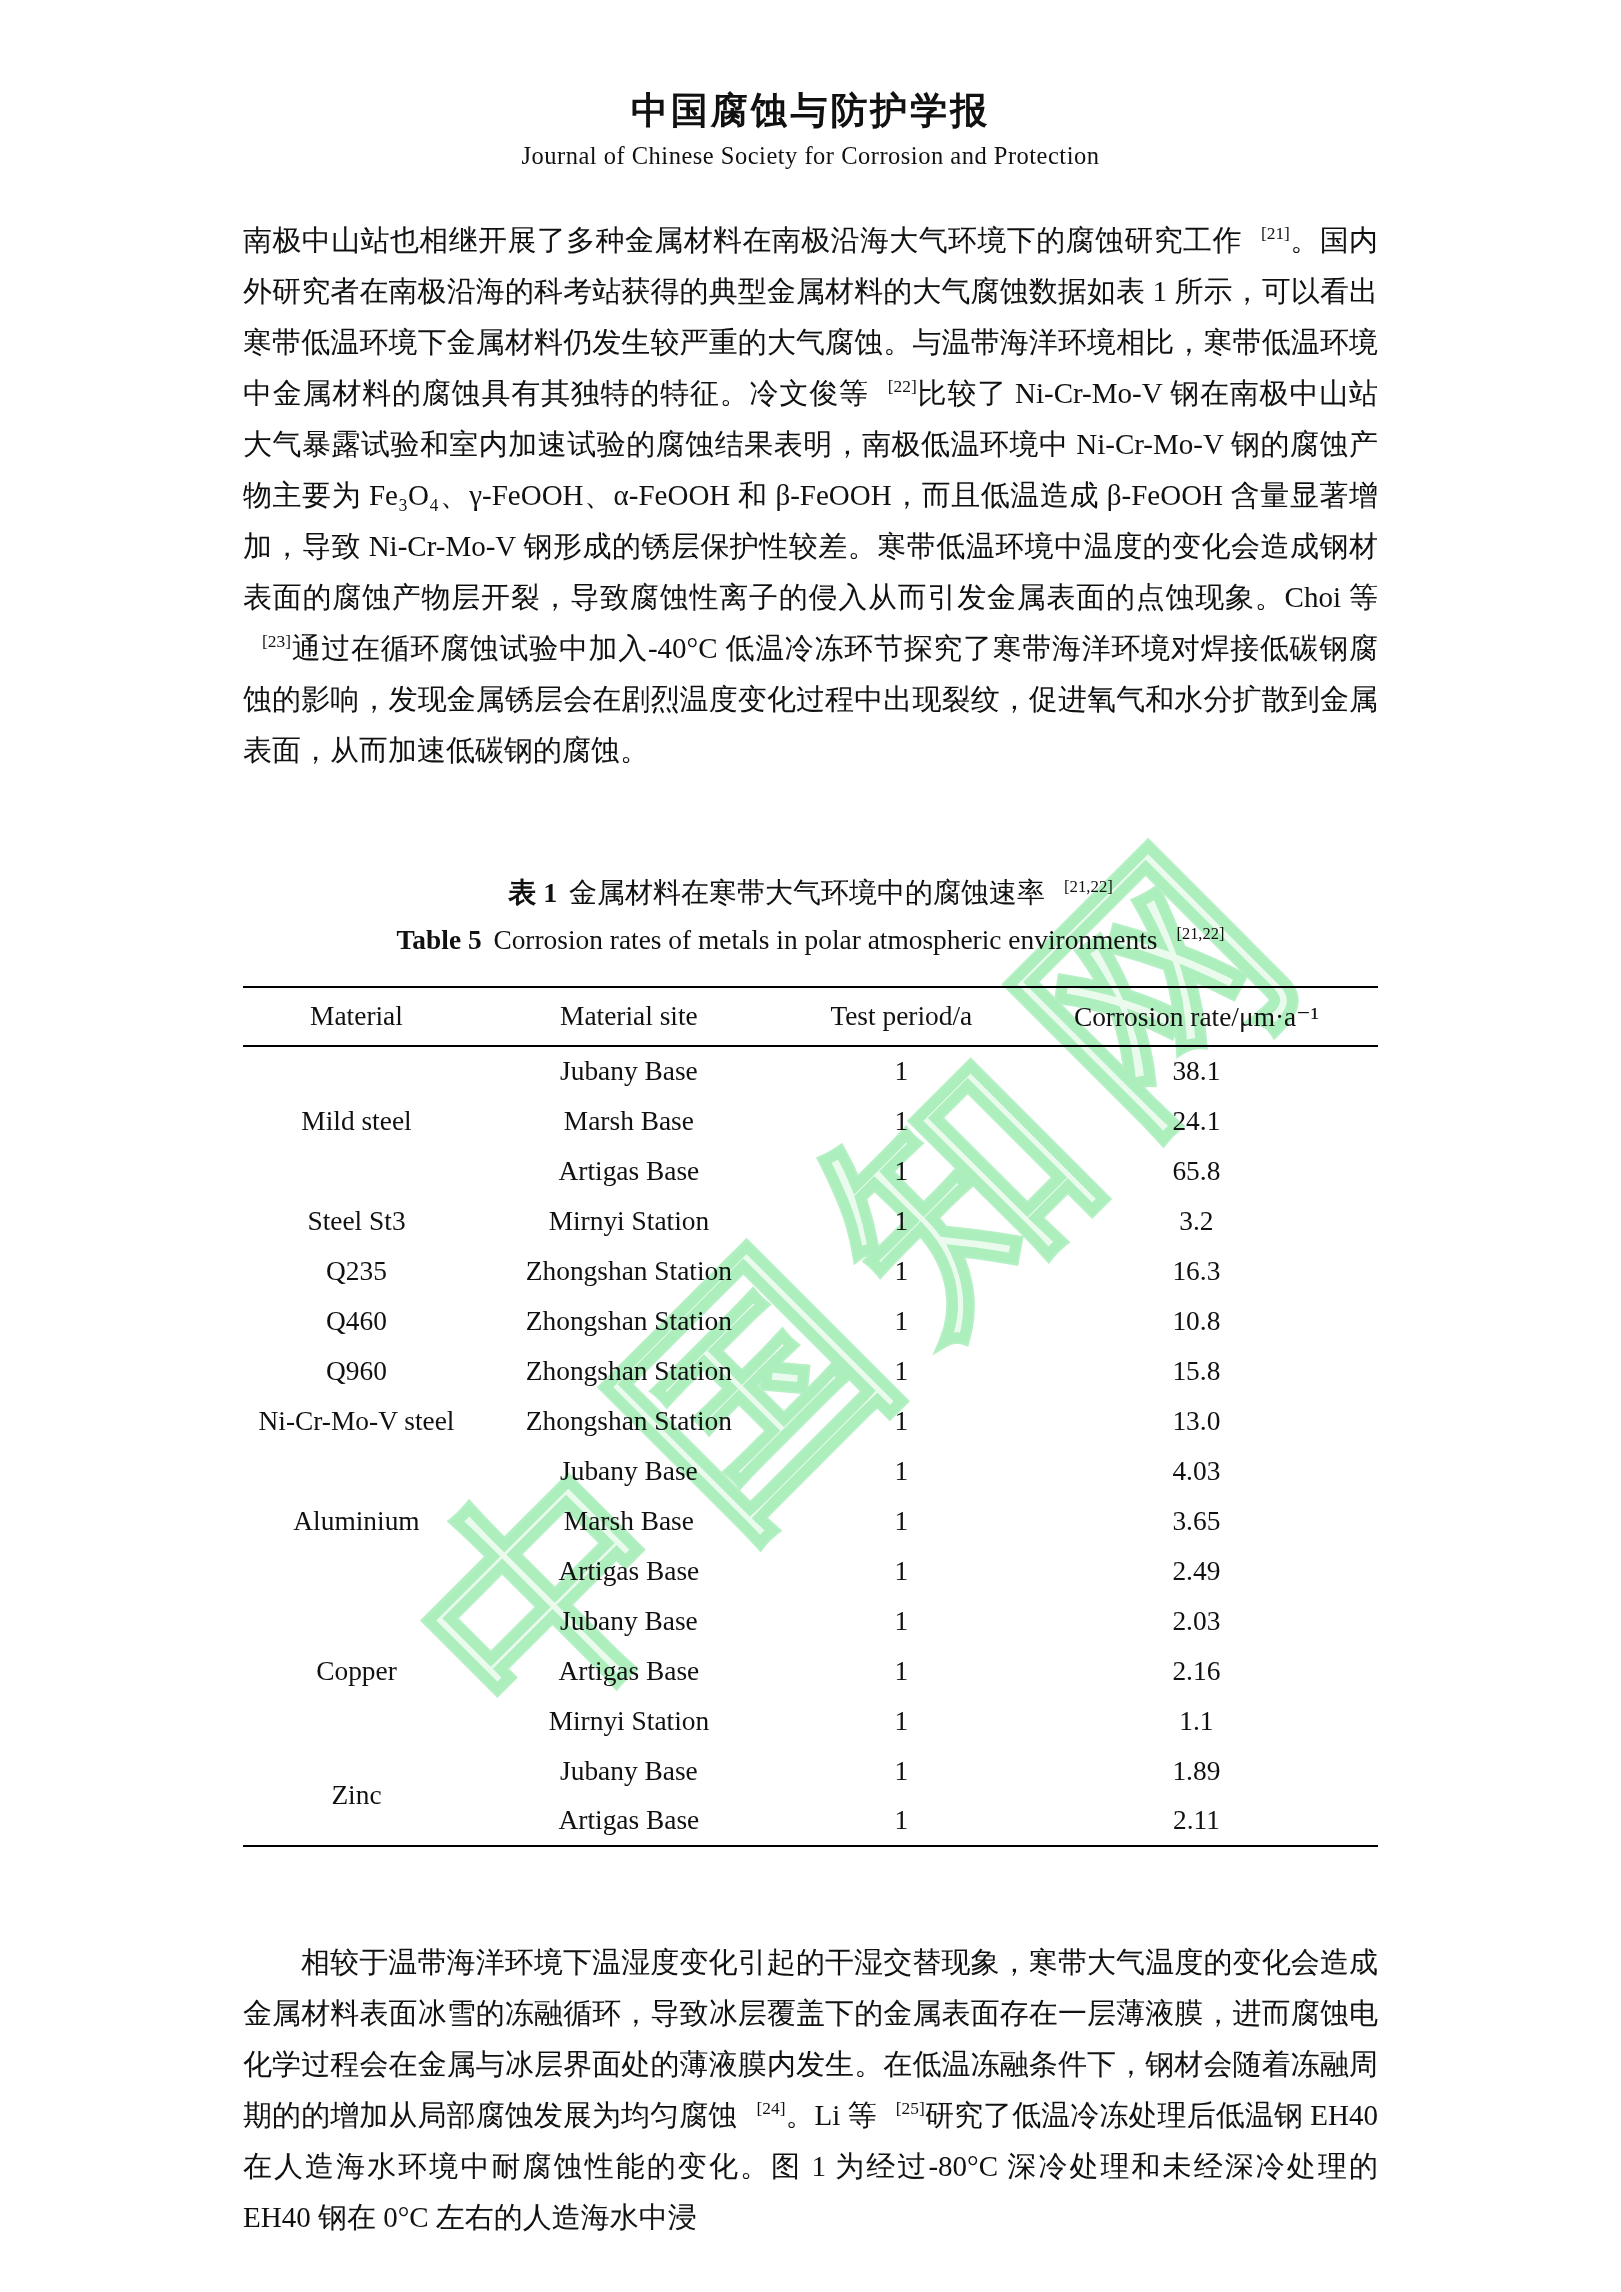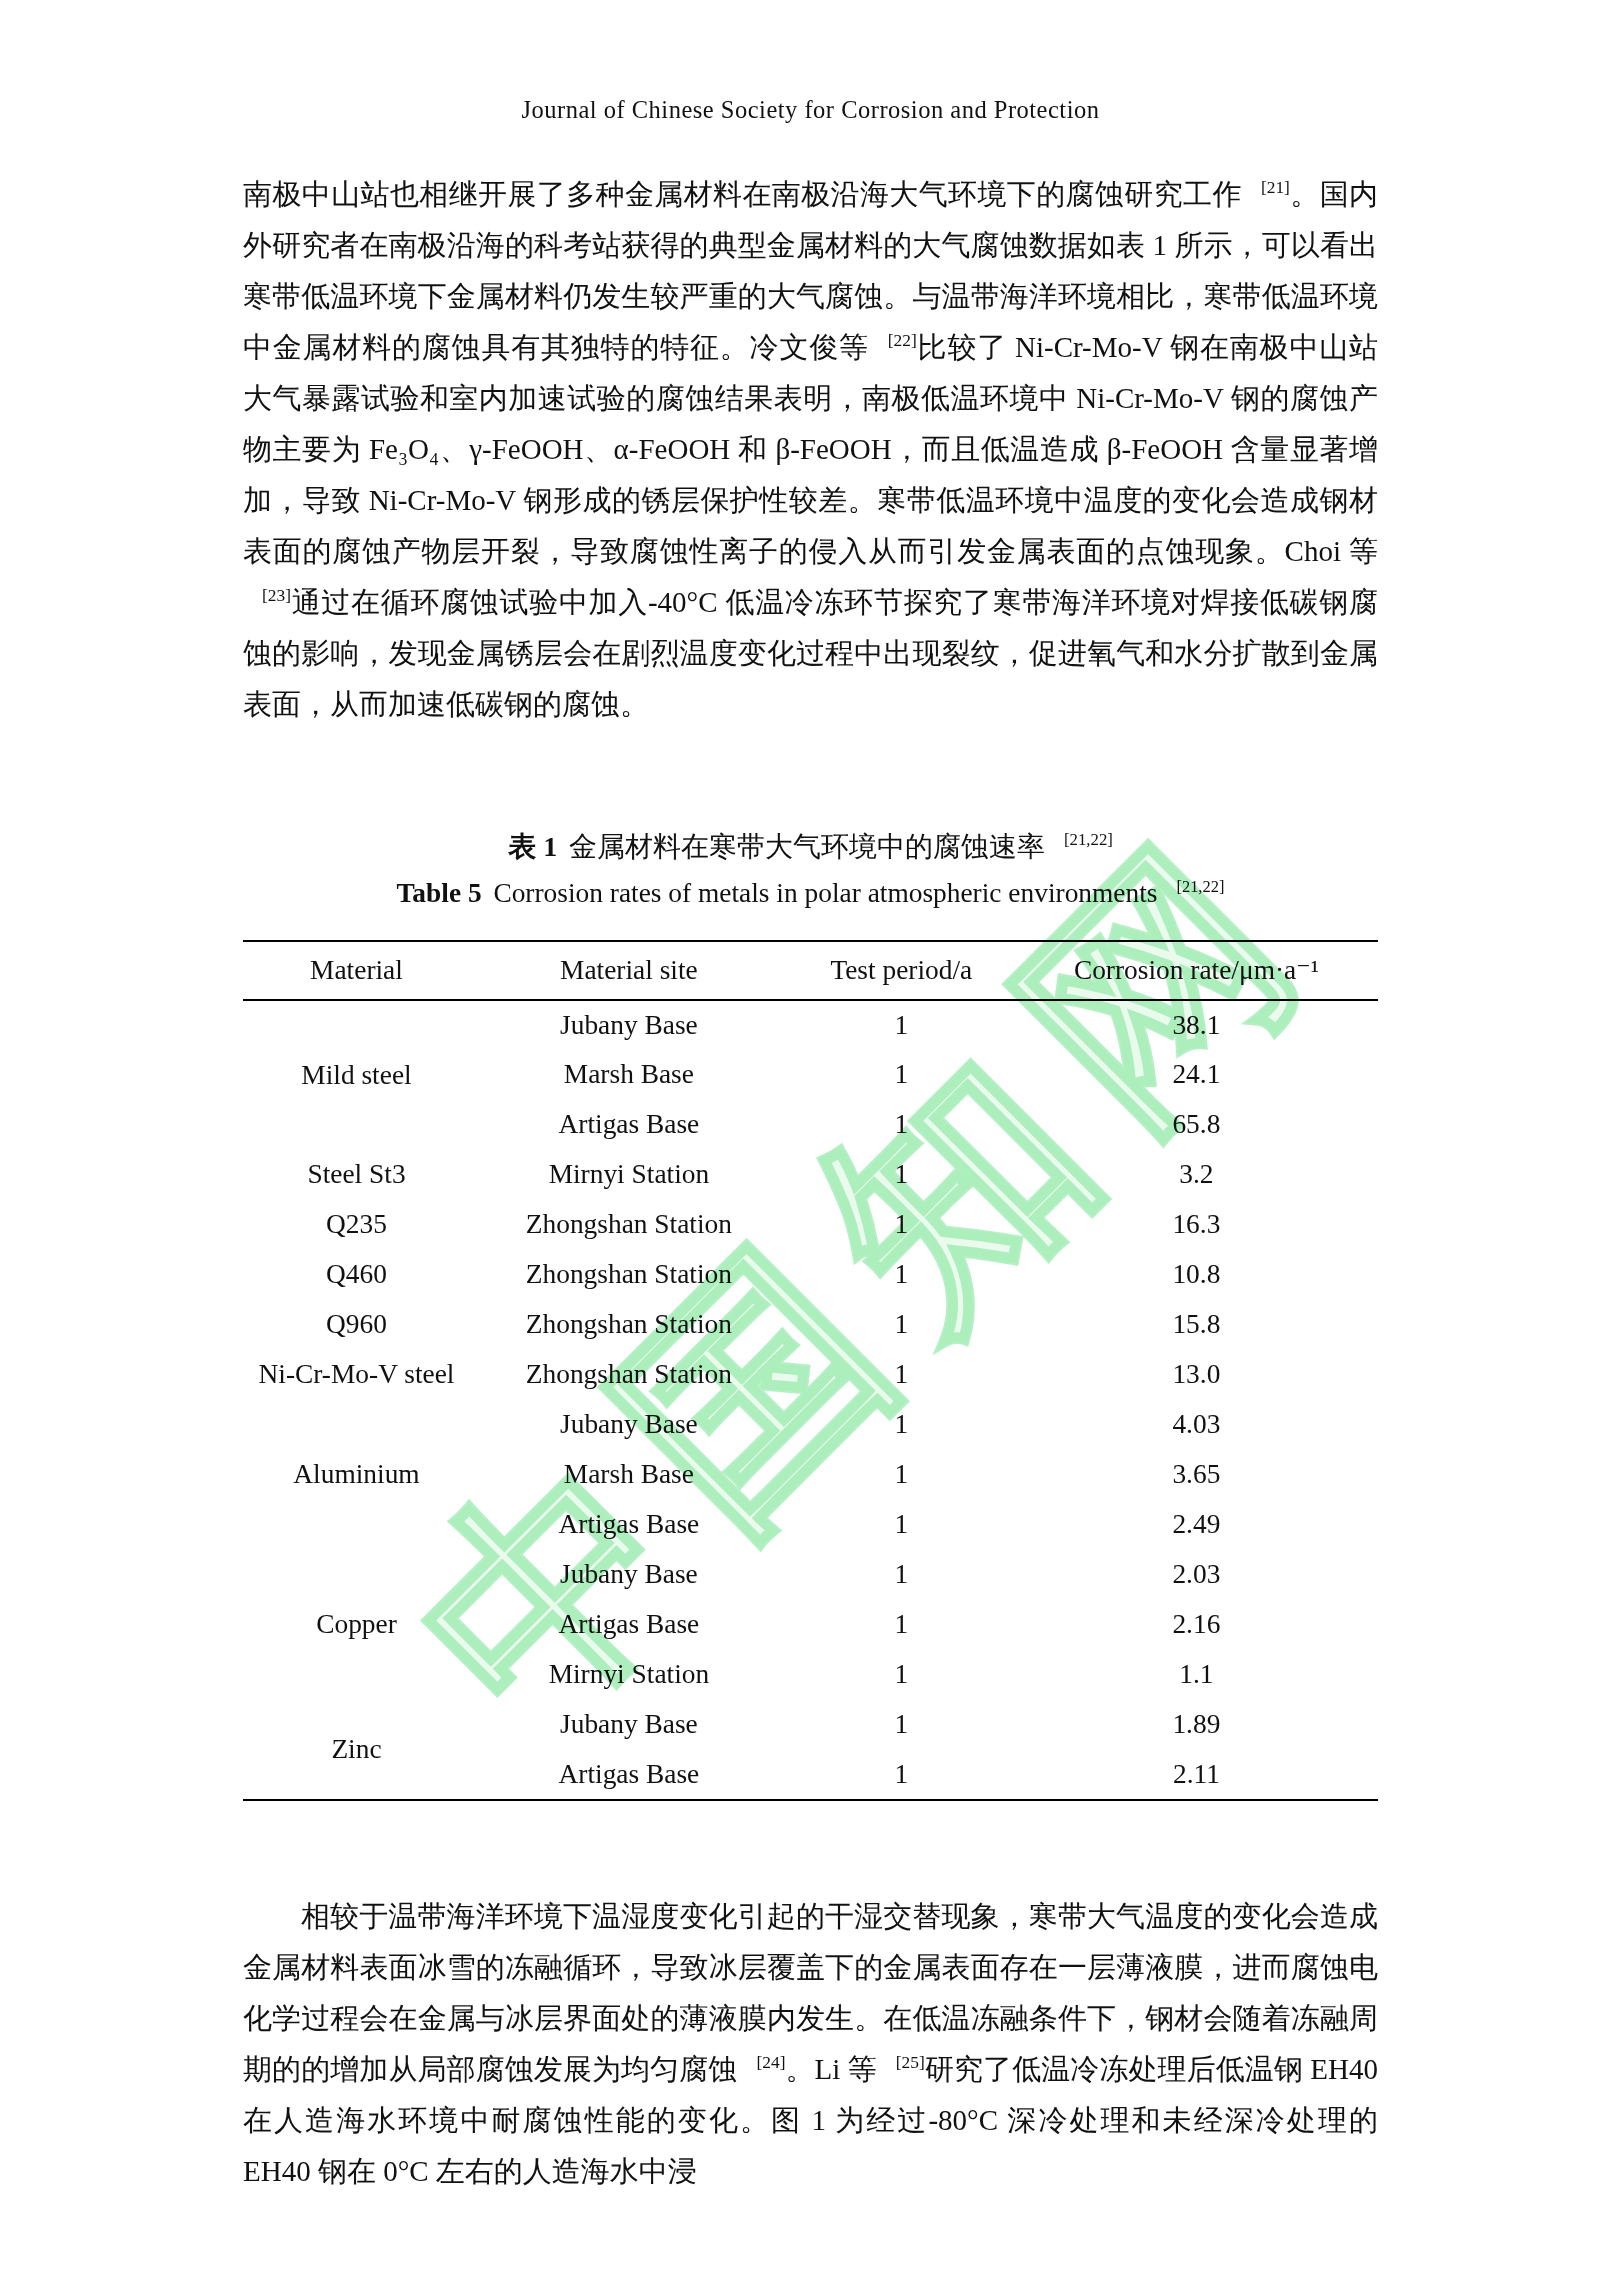--- a/index.html
+++ b/index.html
@@ -88,20 +88,21 @@
 </head>
 <body>
 
 <div class="page">
 
   <div class="watermark">中国知网</div>
 
   <div class="content">
 
     <header>
+      <h1 class="journal-title">中国腐蚀与防护学报</h1>
       <div class="journal-subtitle">Journal of Chinese Society for Corrosion and Protection</div>
     </header>
 
     <p class="body-par">南极中山站也相继开展了多种金属材料在南极沿海大气环境下的腐蚀研究工作<sup>[21]</sup>。国内外研究者在南极沿海的科考站获得的典型金属材料的大气腐蚀数据如表 1 所示，可以看出寒带低温环境下金属材料仍发生较严重的大气腐蚀。与温带海洋环境相比，寒带低温环境中金属材料的腐蚀具有其独特的特征。冷文俊等<sup>[22]</sup>比较了 Ni-Cr-Mo-V 钢在南极中山站大气暴露试验和室内加速试验的腐蚀结果表明，南极低温环境中 Ni-Cr-Mo-V 钢的腐蚀产物主要为 Fe₃O₄、γ-FeOOH、α-FeOOH 和 β-FeOOH，而且低温造成 β-FeOOH 含量显著增加，导致 Ni-Cr-Mo-V 钢形成的锈层保护性较差。寒带低温环境中温度的变化会造成钢材表面的腐蚀产物层开裂，导致腐蚀性离子的侵入从而引发金属表面的点蚀现象。Choi 等<sup>[23]</sup>通过在循环腐蚀试验中加入-40°C 低温冷冻环节探究了寒带海洋环境对焊接低碳钢腐蚀的影响，发现金属锈层会在剧烈温度变化过程中出现裂纹，促进氧气和水分扩散到金属表面，从而加速低碳钢的腐蚀。</p>
 
     <div class="caption zh">
       <span class="cap-label">表 1</span><span>金属材料在寒带大气环境中的腐蚀速率<sup>[21,22]</sup></span>
     </div>
 
     <div class="caption en">

